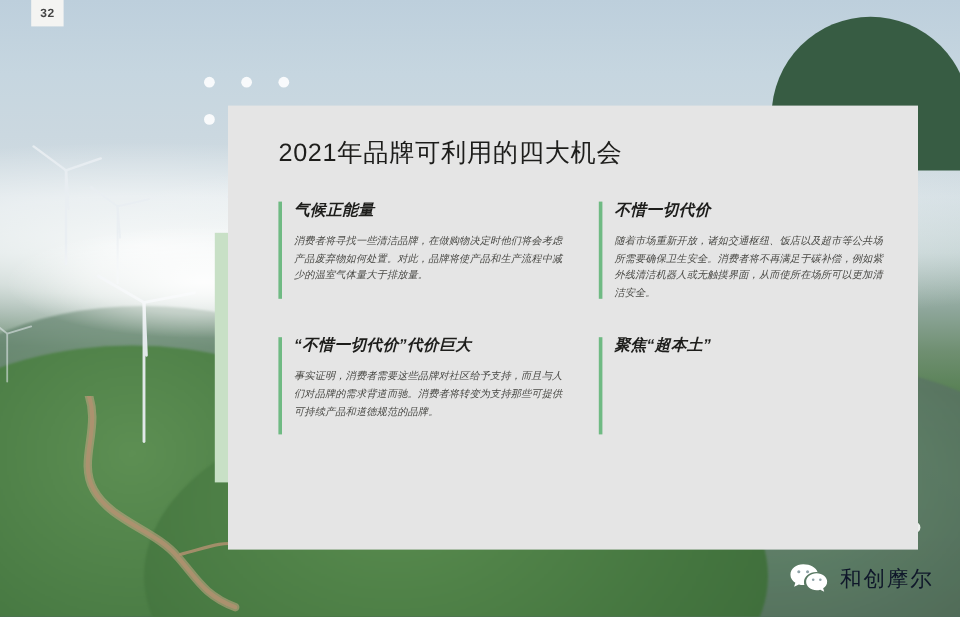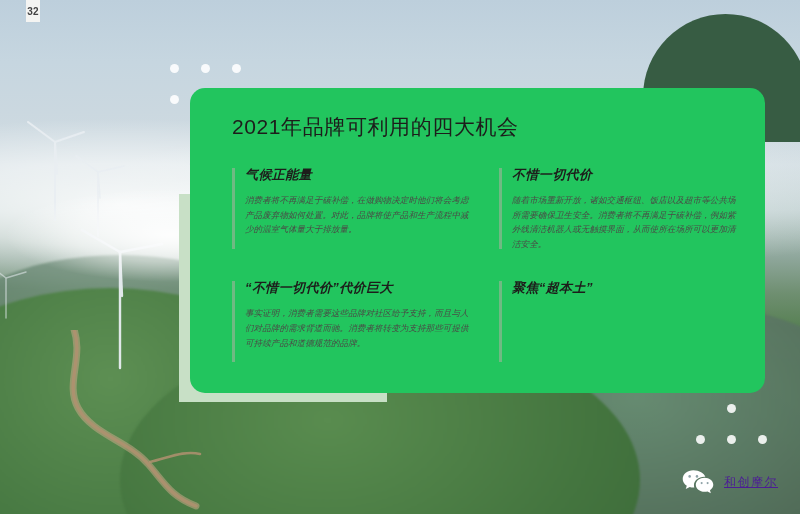--- a/index.html
+++ b/index.html
@@ -108,44 +108,43 @@
     position: absolute;
     width: 9px; height: 9px;
     border-radius: 50%;
     background: rgba(255,255,255,0.88);
   }
 
   
   .page-chip {
     position: absolute;
     left: 26px; top: 0;
-    width: 14px; height: 22px;
+    width: 27px; height: 22px;
     background: #f4f4f2;
     display: flex;
     align-items: center;
     justify-content: center;
     font-size: 10px;
     font-weight: bold;
     color: #444;
     letter-spacing: 0.3px;
   }
 
   
   .card-shadow-panel {
     position: absolute;
     left: 179px; top: 194px;
     width: 208px; height: 208px;
     background: #c8e0c6;
   }
   .card {
     position: absolute;
     left: 190px; top: 88px;
-    width: 575px; height: 305px;
-    background: #22c55e;
-    border-radius: 15px;
+    width: 575px; height: 370px;
+    background: #e5e5e5;
   }
   .card-title {
     position: absolute;
     left: 42px; top: 25px;
     font-size: 21px;
     color: #1d1d1b;
     letter-spacing: 0.6px;
     white-space: nowrap;
   }
 
@@ -182,24 +181,23 @@
 
   
   .brand {
     position: absolute;
     right: 22px; bottom: 18px;
     display: flex;
     align-items: center;
     gap: 9px;
   }
   .brand-name {
-    font-size: 12px;
-    color: #4c1d95;
+    font-size: 18px;
+    color: #0f172a;
     letter-spacing: 1.5px;
-    text-decoration: underline;
   }
   .wechat-icon { width: 34px; height: 28px; display: block; }
 </style>
 </head>
 <body>
 
 <div id="slide">
 
   <div class="bg"></div>
   <div class="hill hill-d"></div>
@@ -268,21 +266,21 @@
 
   <div class="card">
 
     <div class="card-title">2021年品牌可利用的四大机会</div>
 
     <div class="grid">
 
       <div class="item">
         <div class="bar"></div>
         <h3 class="item-head">气候正能量</h3>
-        <p class="item-body">消费者将不再满足于碳补偿，在做购物决定时他们将会考虑产品废弃物如何处置。对此，品牌将使产品和生产流程中减少的温室气体量大于排放量。</p>
+        <p class="item-body">消费者将寻找一些清洁品牌，在做购物决定时他们将会考虑产品废弃物如何处置。对此，品牌将使产品和生产流程中减少的温室气体量大于排放量。</p>
       </div>
 
       <div class="item">
         <div class="bar"></div>
         <h3 class="item-head">不惜一切代价</h3>
         <p class="item-body">随着市场重新开放，诸如交通枢纽、饭店以及超市等公共场所需要确保卫生安全。消费者将不再满足于碳补偿，例如紫外线清洁机器人或无触摸界面，从而使所在场所可以更加清洁安全。</p>
       </div>
 
       <div class="item">
         <div class="bar"></div>

